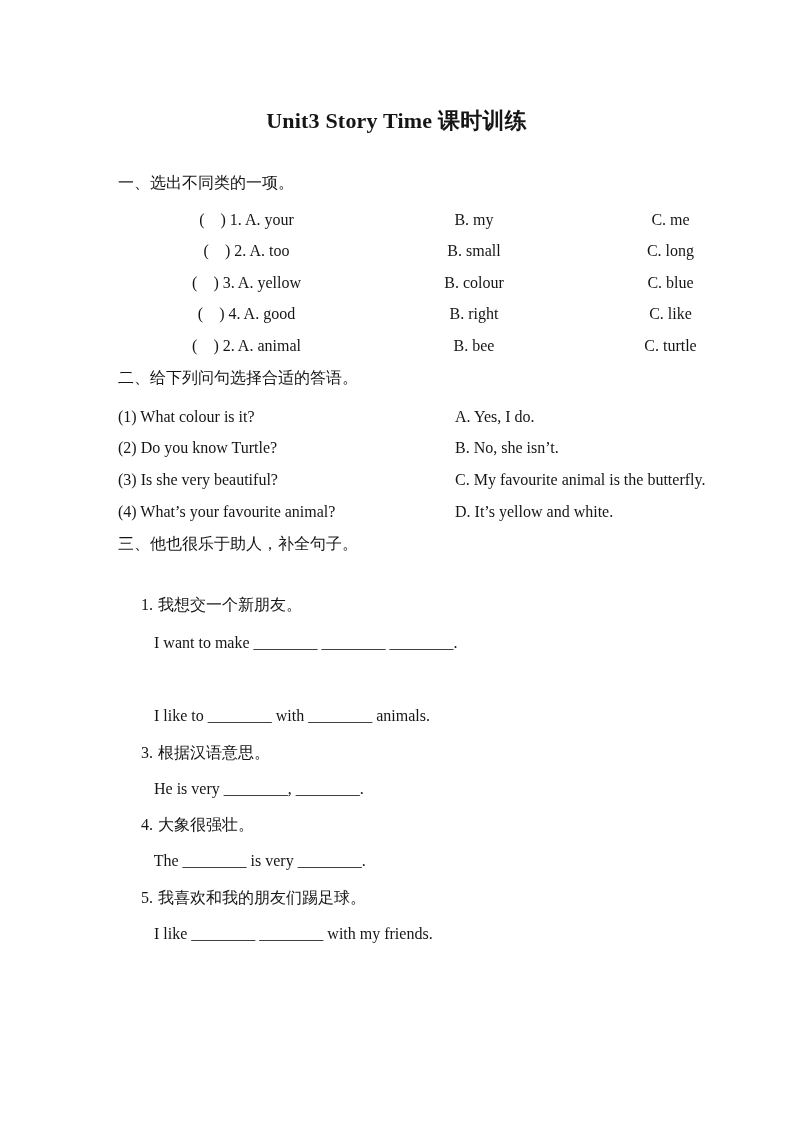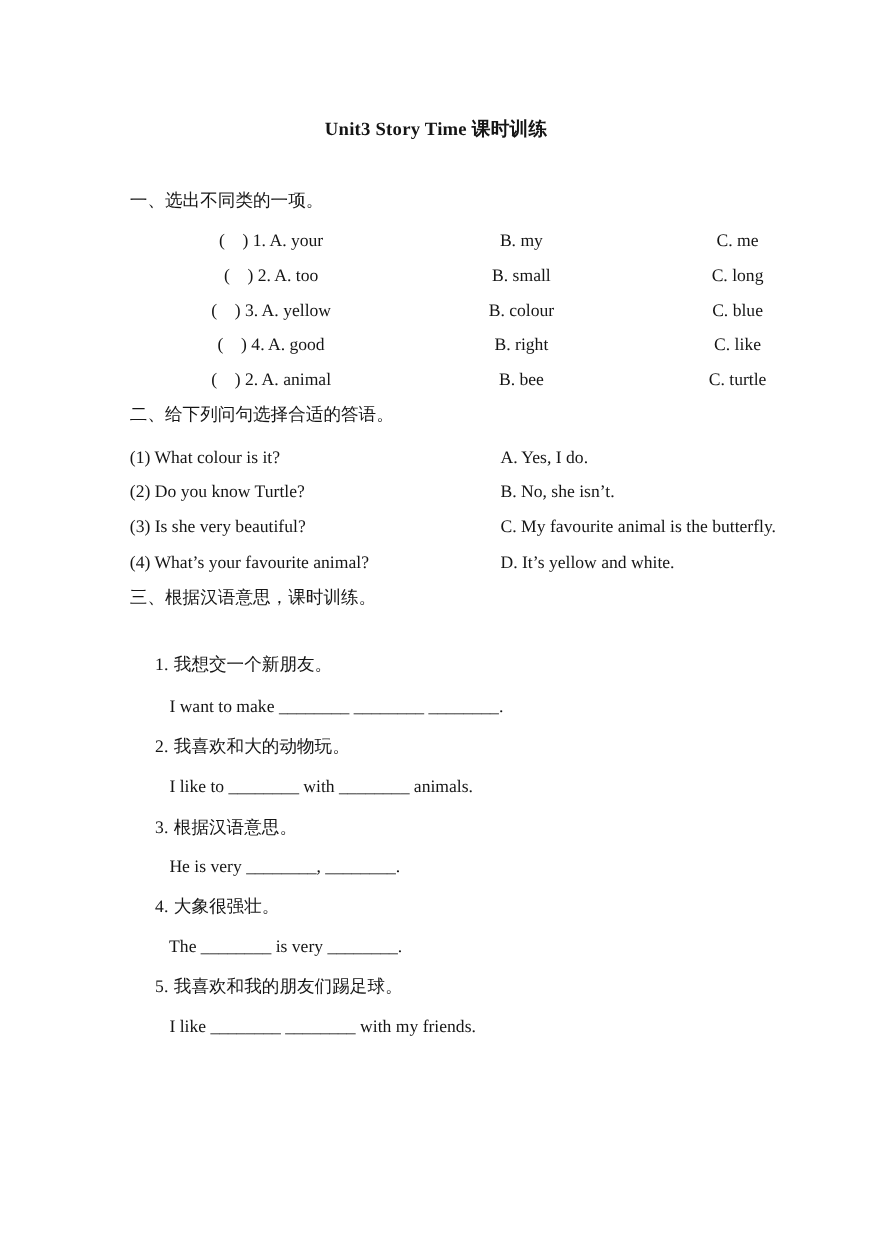--- a/index.html
+++ b/index.html
@@ -23,21 +23,21 @@
     line-height: 18px;
     white-space: pre;
     margin-top: 24px;
   }
   .title {
     position: absolute;
     top: 106px;
     left: 0;
     width: 100%;
     text-align: center;
-    font-size: 17px;
+    font-size: 22px;
     font-weight: bold;
     margin: 0;
     letter-spacing: 0.2px;
   }
   .grid3 {
     display: grid;
     grid-template-columns: 257px 198px auto;
     width: 650px;
     text-align: center;
   }
@@ -101,32 +101,29 @@
   </div>
   <div class="line grid2" style="top:447px">
     <span>(3) Is she very beautiful?</span>
     <span>C. My favourite animal is the butterfly.</span>
   </div>
   <div class="line grid2" style="top:479px">
     <span>(4) What’s your favourite animal?</span>
     <span>D. It’s yellow and white.</span>
   </div>
 
-  <div class="line" style="top:511px">三、根据汉语意思，课时训练。</div>
+  <div class="line" style="top:511px">三、他也很乐于助人，补全句子。</div>
 
   <div class="line cnline" style="top:554px">
     <span class="num">1.</span><span>我想交一个新朋友。</span>
   </div>
   <div class="line enline" style="top:592px">
     <span>I want to make ________ ________ ________.</span>
   </div>
 
-  <div class="line cnline" style="top:629px">
-    <span class="num">2.</span><span>我喜欢和大的动物玩。</span>
-  </div>
   <div class="line enline" style="top:665px">
     <span>I like to ________ with ________ animals.</span>
   </div>
 
   <div class="line cnline" style="top:702px">
     <span class="num">3.</span><span>根据汉语意思。</span>
   </div>
   <div class="line enline" style="top:738px">
     <span>He is very ________, ________.</span>
   </div>

